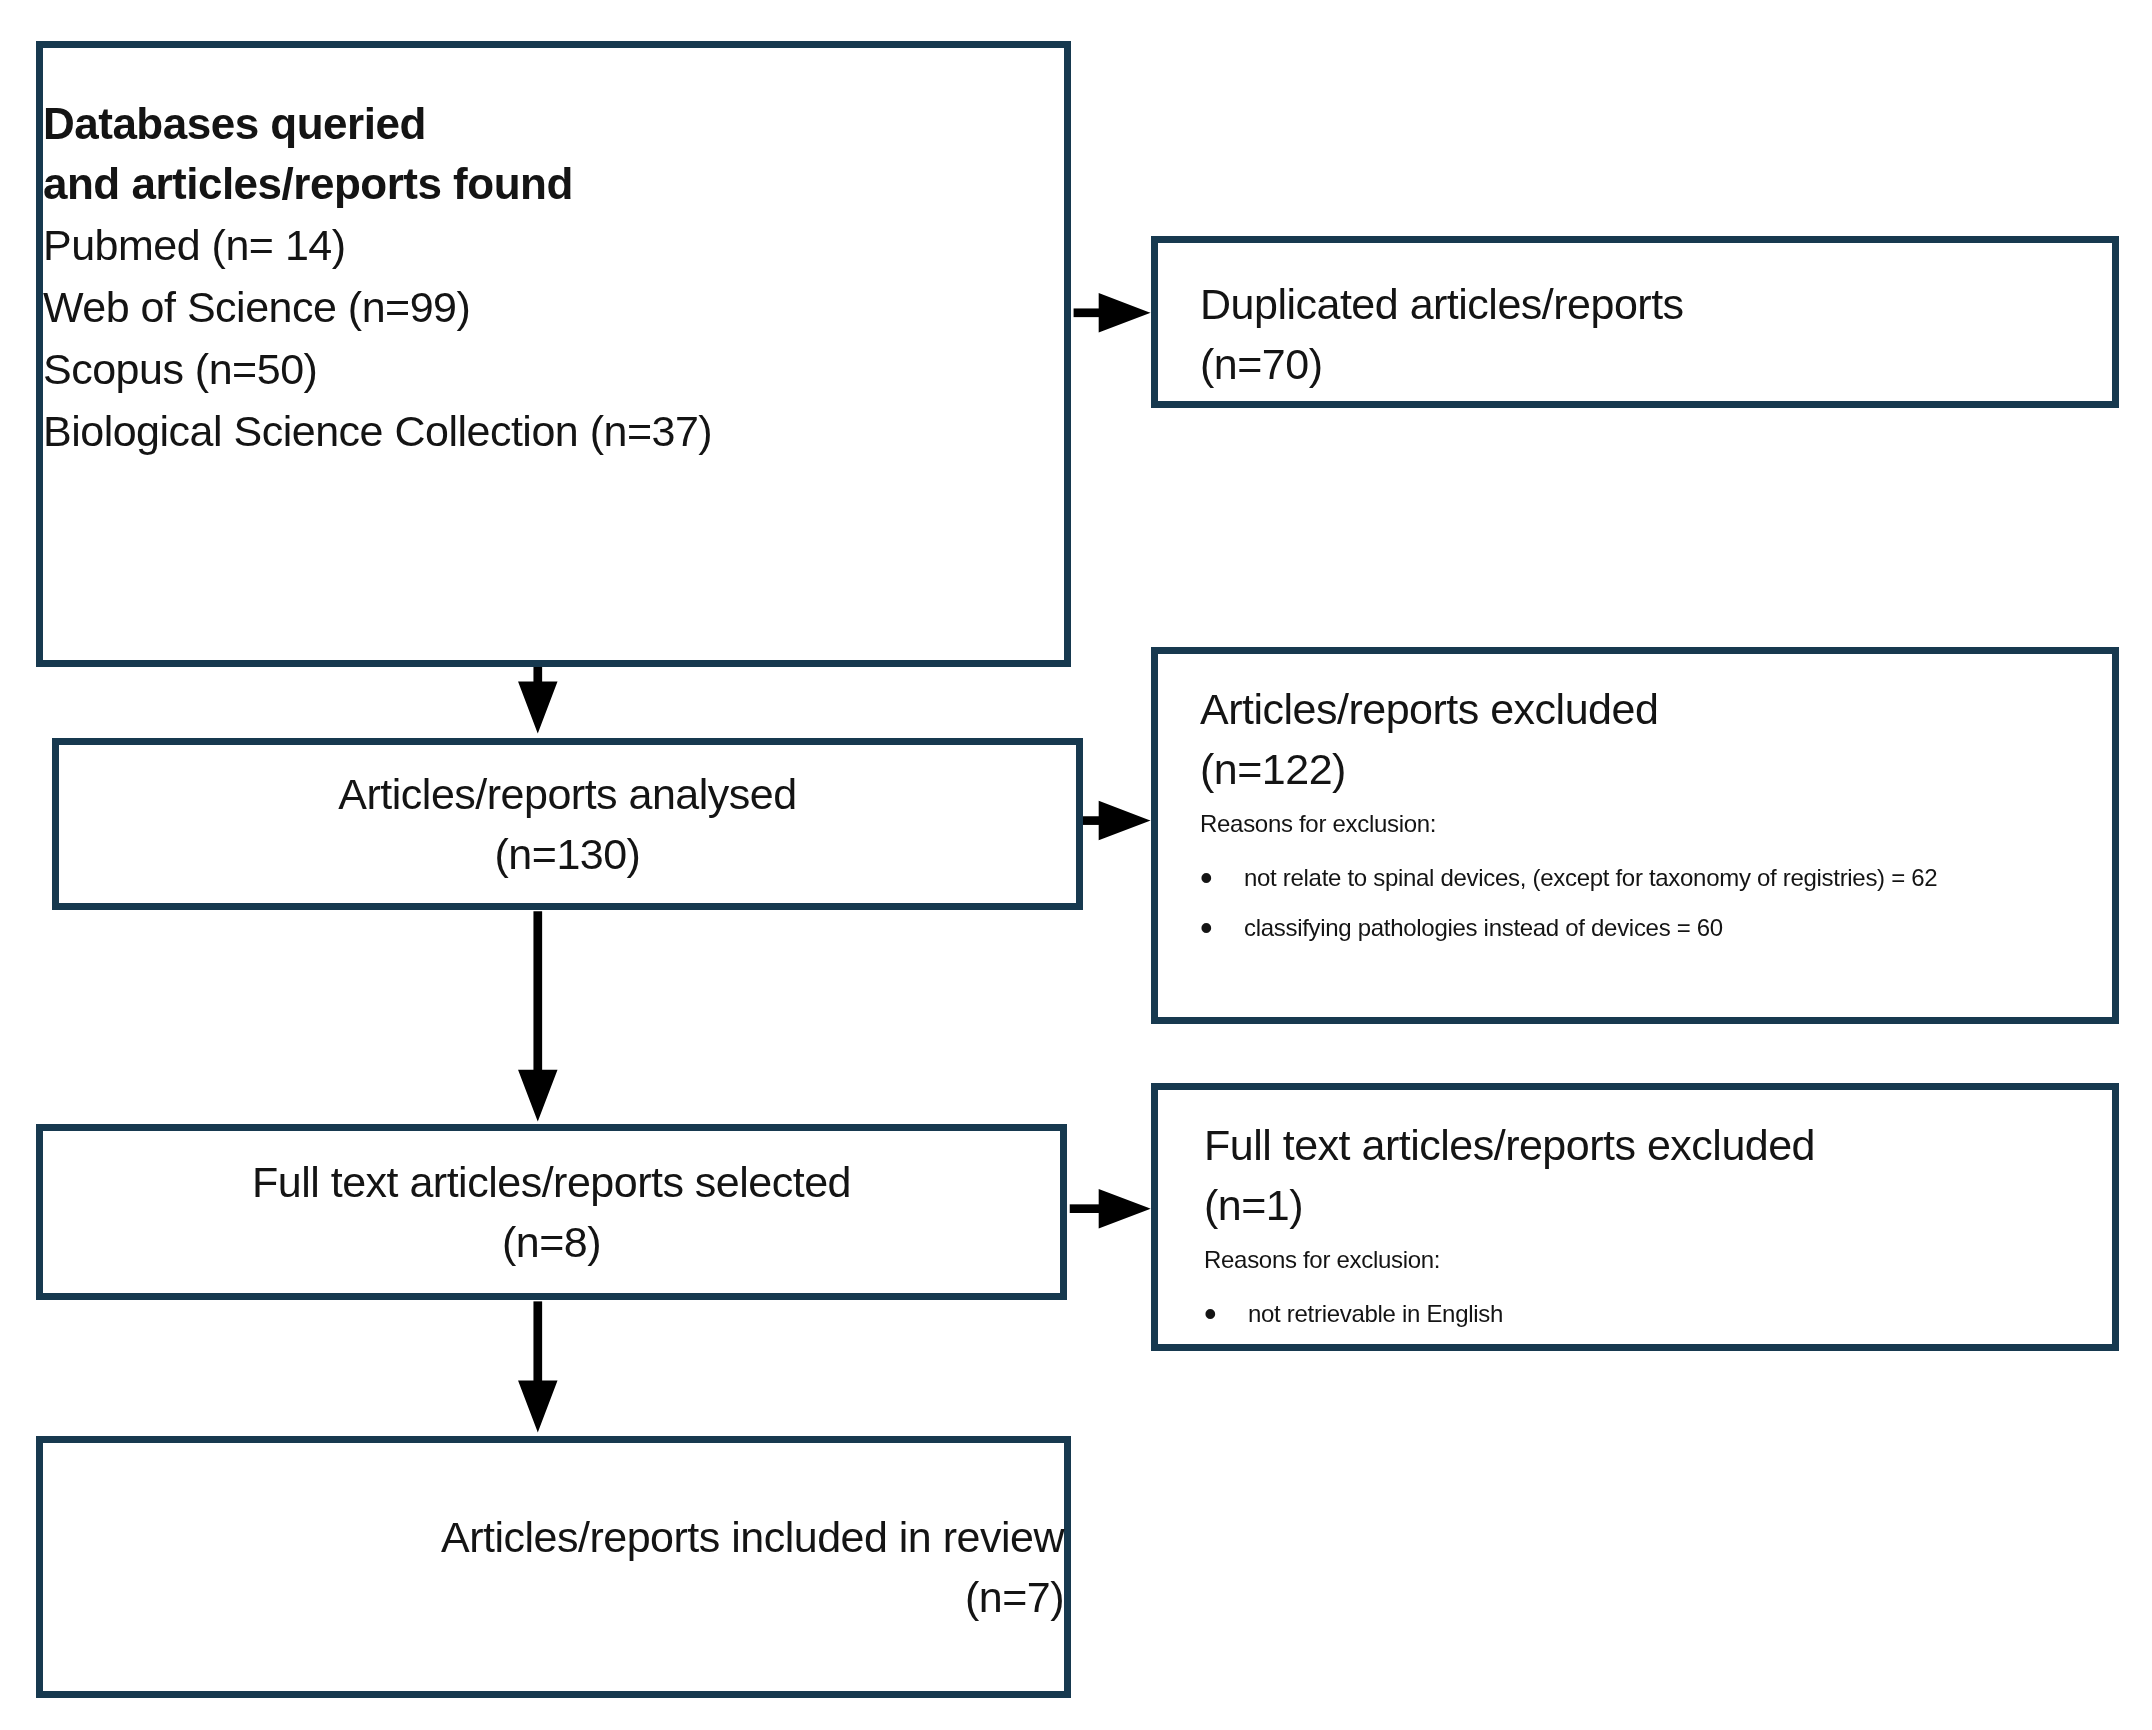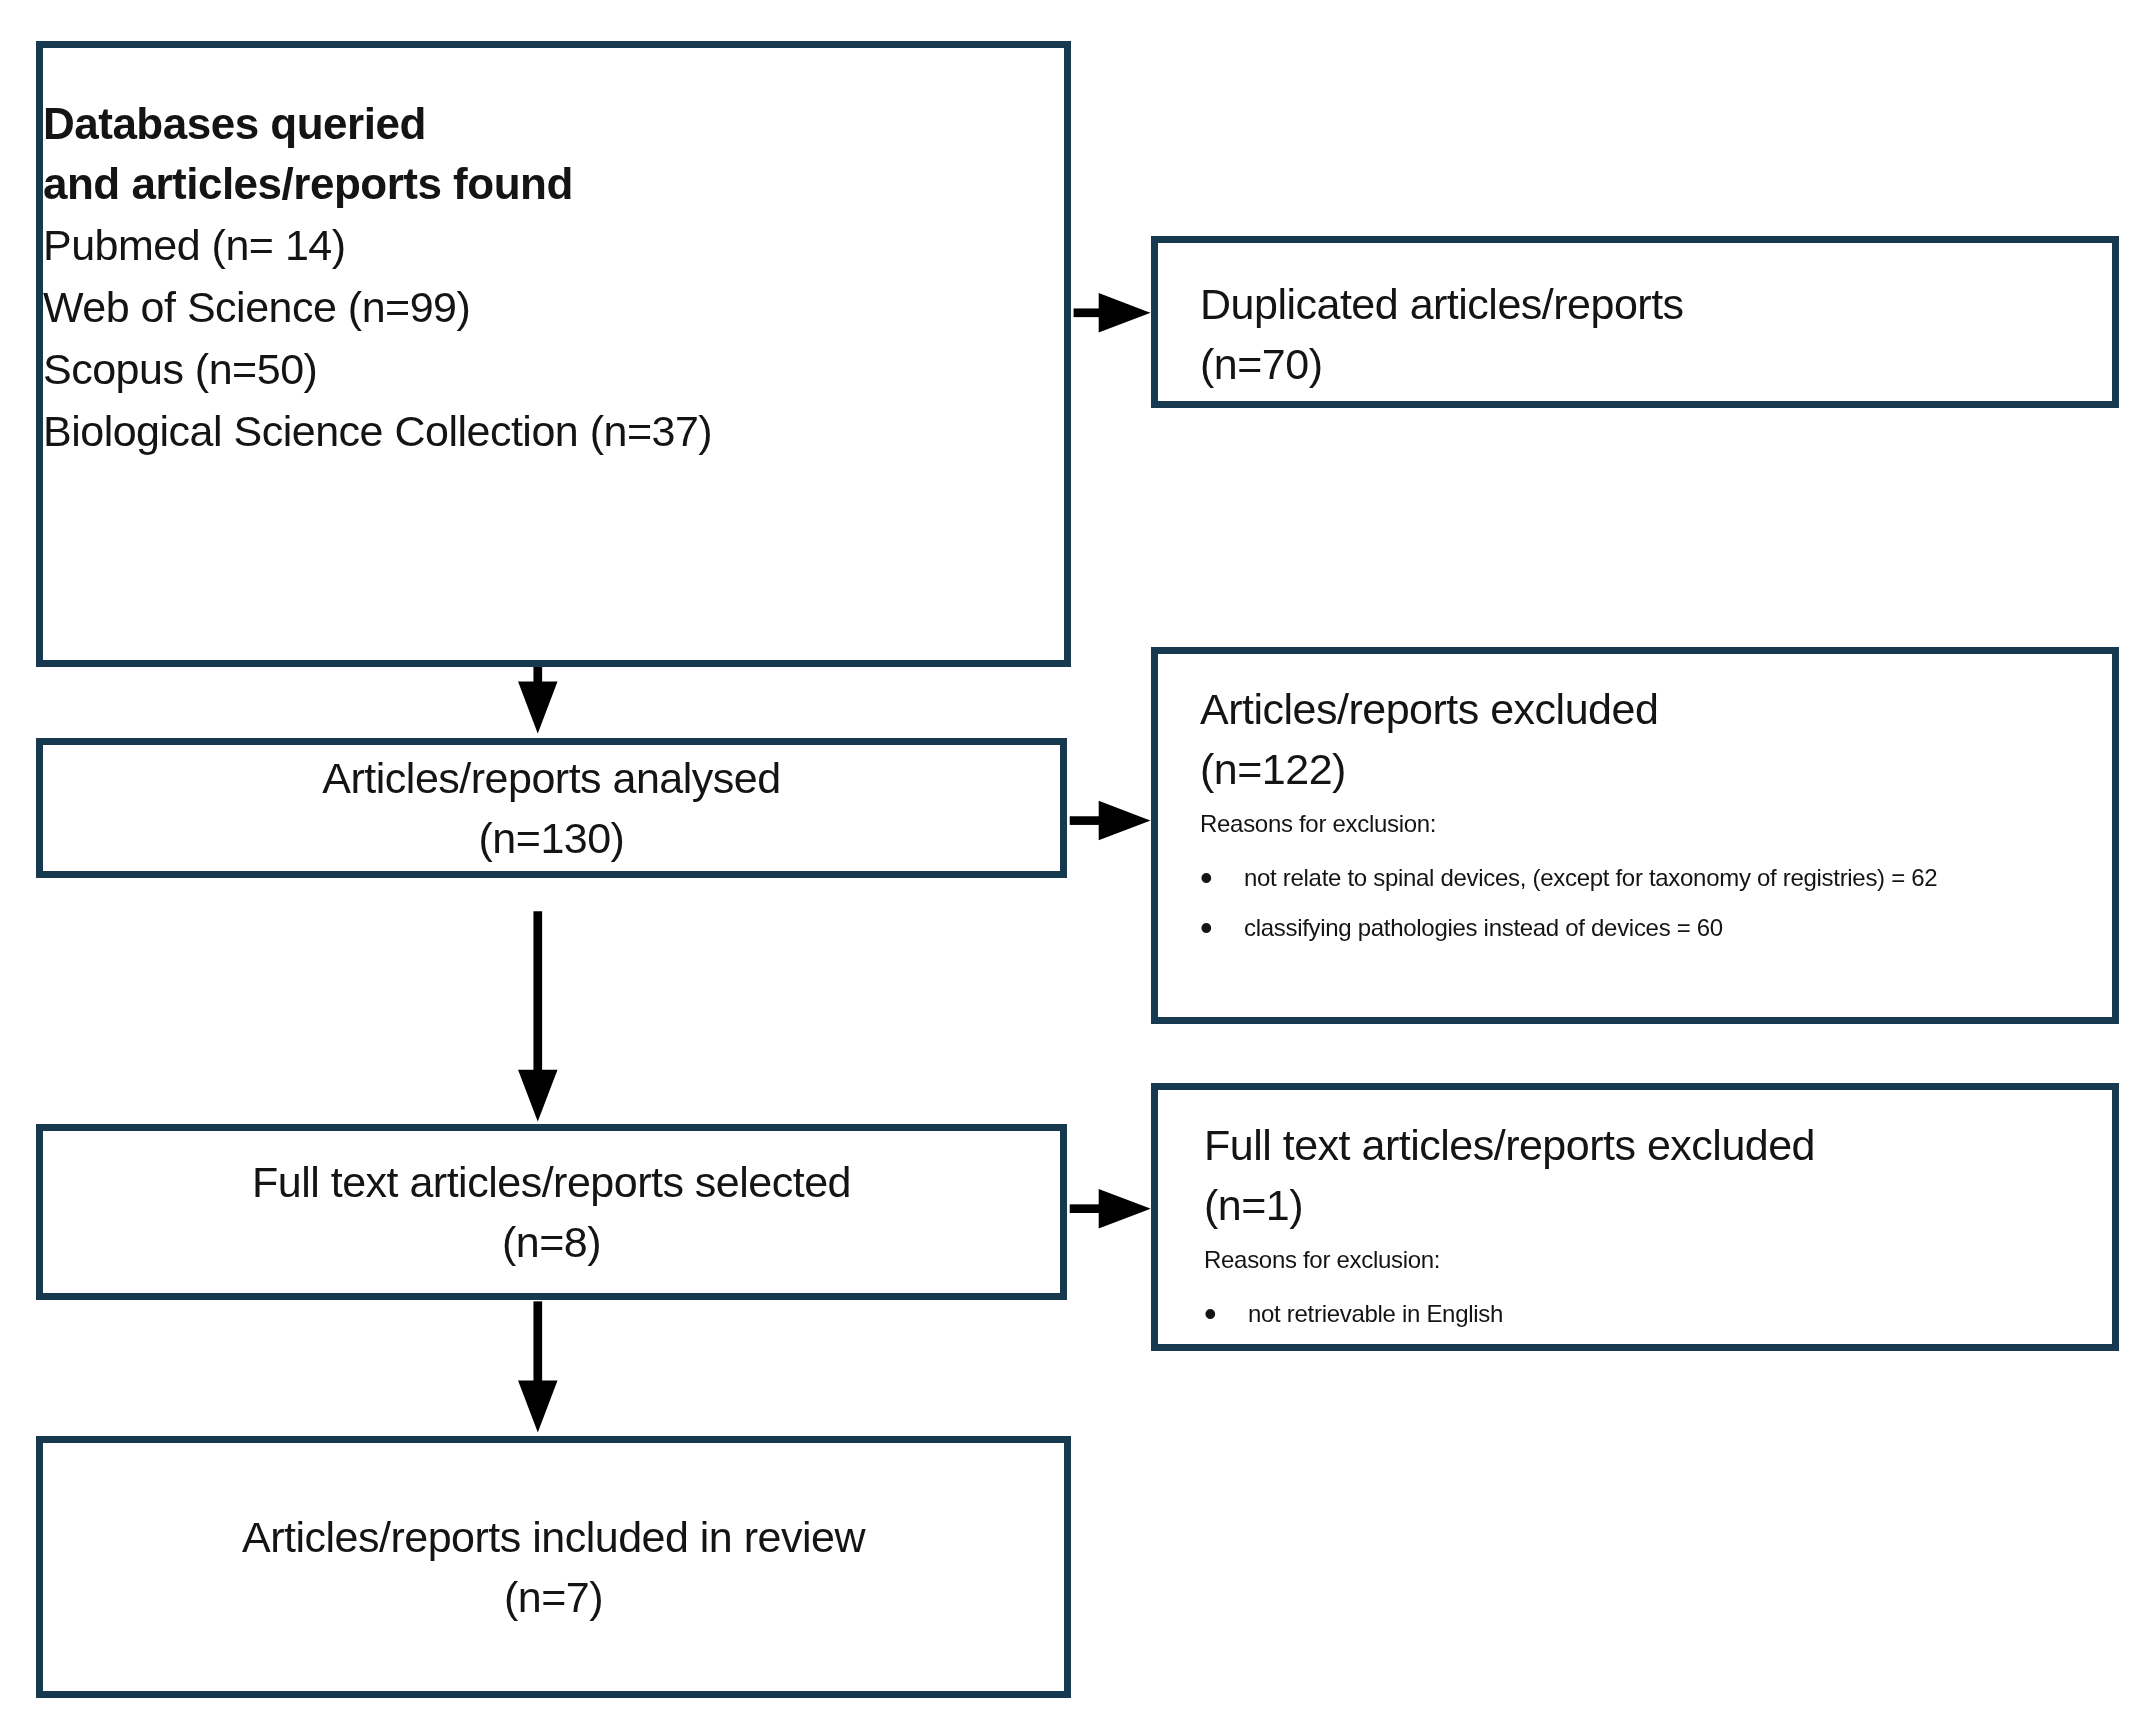--- a/index.html
+++ b/index.html
@@ -30,23 +30,23 @@
     text-align:center;
   }
   .big{font-size:43px;line-height:60px;letter-spacing:-0.5px;}
   .small{font-size:24px;line-height:50px;letter-spacing:-0.3px;}
 
   
   .box-sources{left:36px;top:41px;width:1035px;height:626px;padding-top:46px;}
   .box-sources .title{font-size:44px;line-height:60px;font-weight:bold;letter-spacing:-0.5px;}
   .box-sources .db-list{font-size:43px;line-height:62px;letter-spacing:-0.5px;}
   .box-sources .db-list span{display:block;}
-  .box-analysed{left:36px;top:738px;width:1031px;height:140px;}
+  .box-analysed{left:52px;top:738px;width:1031px;height:172px;}
   .box-selected{left:36px;top:1124px;width:1031px;height:176px;}
-  .box-included{left:36px;top:1436px;width:1035px;height:262px;}
+  .box-included{left:36px;top:1436px;width:1035px;height:262px;align-items:flex-end;}
 
   
   .rbox{left:1151px;width:968px;padding:25px 0 0 42px;box-sizing:border-box;}
   .box-duplicated{top:228px;height:172px;padding-top:31px;margin-top:8px;}
   .box-excluded{top:631px;height:377px;margin-top:16px;}
   .box-ft-excluded{top:1083px;height:268px;padding-left:46px;}
 
   ul.reasons{list-style:none;margin:3.9px 0 0 0;padding:0;}
   ul.reasons li{display:flex;align-items:flex-start;}
   ul.reasons li::before{

